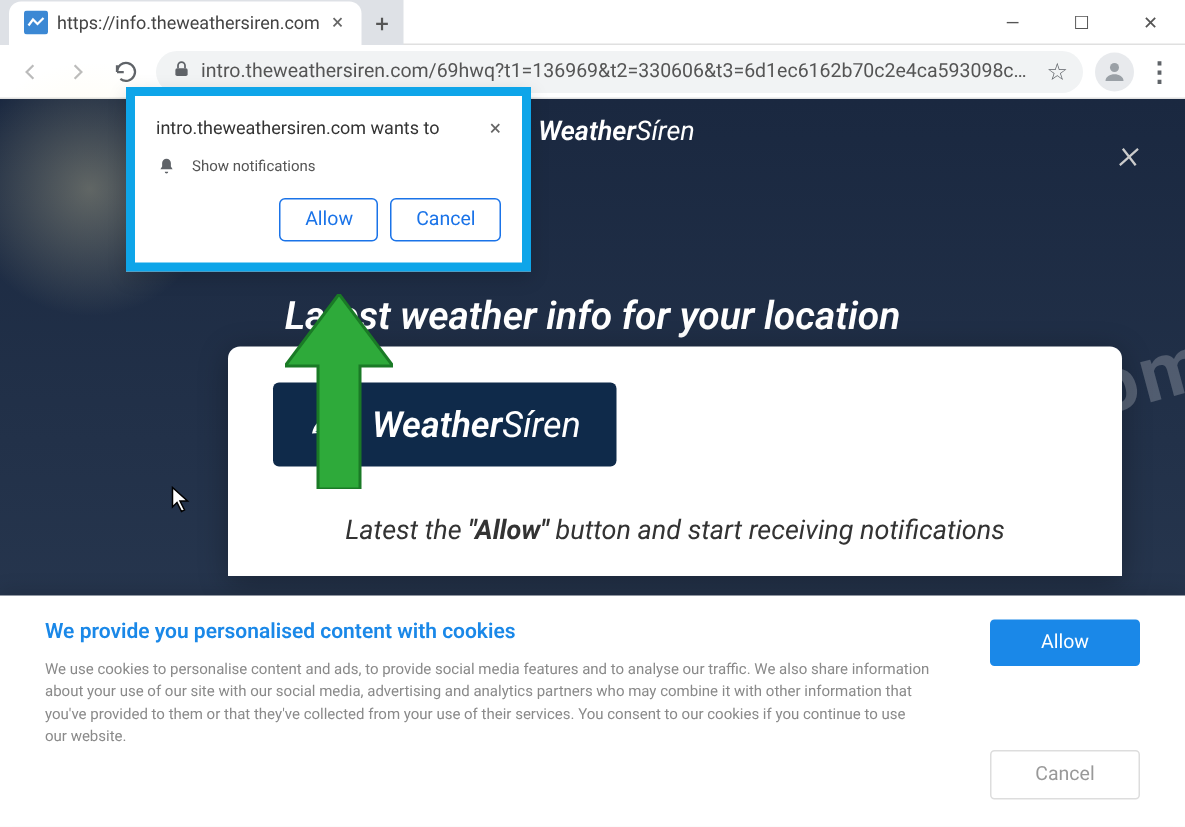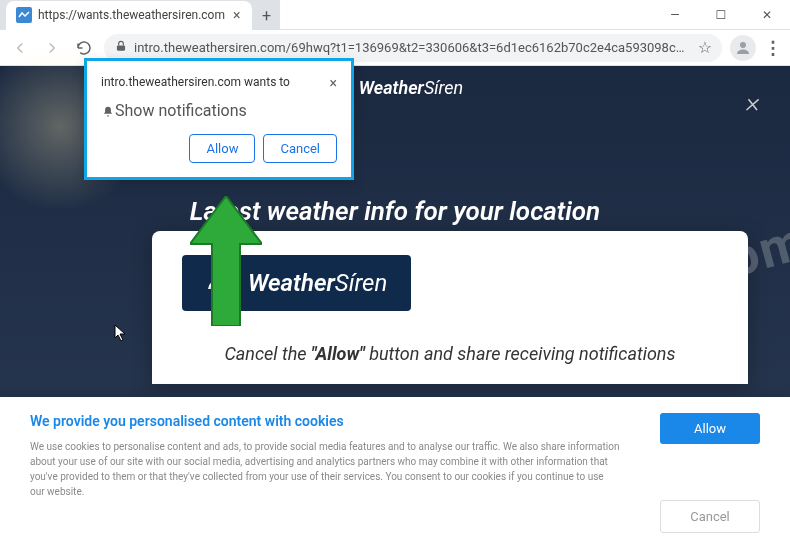--- a/index.html
+++ b/index.html
@@ -40,25 +40,25 @@
     
     .main-card { position: absolute; left: 152px; right: 42px; top: 165px; background: #fff; border-radius: 8px 8px 0 0; padding: 24px 30px 20px; box-shadow: 0 4px 20px rgba(0,0,0,0.3); }
     .headline { position: absolute; left: 50%; transform: translateX(-50%); top: 130px; color: #fff; font-size: 26px; font-weight: 600; white-space: nowrap; }
     .logo-block { background: #0f2a4a; display: inline-flex; align-items: center; padding: 14px 24px; border-radius: 4px; gap: 8px; margin-bottom: 32px; }
     .logo-inner-icon { width: 34px; height: 28px; }
     .logo-text { color: #fff; font-size: 24px; font-weight: 400; }
     .logo-text b { font-weight: 600; }
     .instruction { font-size: 18px; color: #333; text-align: center; }
     
     
-    .perm-popup { position: absolute; left: 84px; top: 58px; width: 270px; background: #fff; border: 3px solid #0ea5e9; box-shadow: 0 4px 12px rgba(0,0,0,0.15); padding: 14px; z-index: 50; }
+    .perm-popup { position: absolute; left: 84px; top: 58px; width: 270px; background: #fff; border: 6px solid #0ea5e9; box-shadow: 0 4px 12px rgba(0,0,0,0.15); padding: 14px; z-index: 50; }
     .perm-header { display: flex; justify-content: space-between; align-items: flex-start; }
     .perm-title { font-size: 12px; color: #333; }
     .perm-close { font-size: 14px; color: #666; }
-    .perm-row { display: flex; align-items: center; gap: 0; margin-top: 10px; font-size: 16px; color: #555; }
+    .perm-row { display: flex; align-items: center; gap: 10px; margin-top: 10px; font-size: 10px; color: #555; }
     .bell-icon { width: 14px; height: 14px; }
     .perm-actions { display: flex; justify-content: flex-end; gap: 8px; margin-top: 14px; }
     .perm-btn { padding: 6px 16px; border: 1px solid #1a73e8; background: #fff; color: #1a73e8; border-radius: 4px; font-size: 13px; }
     
     
     .arrow-up { position: absolute; left: 190px; top: 130px; z-index: 40; }
     
     
     .cookie-banner { position: absolute; bottom: 0; left: 0; right: 0; background: #fff; box-shadow: 0 -4px 12px rgba(0,0,0,0.12); padding: 16px 30px 18px; display: flex; gap: 40px; z-index: 60; }
     .cookie-text { flex: 1; }
@@ -78,21 +78,21 @@
 
 <div class="titlebar">
   <div class="tab-strip">
     <div class="tab">
       <span class="tab-favicon">
         <svg viewBox="0 0 16 16" width="16" height="16">
             <rect width="16" height="16" rx="2" fill="#3b88d4"></rect>
             <path d="M3 10 L6 6 L9 9 L13 5" stroke="#fff" stroke-width="1.5" fill="none"></path>
           </svg>
       </span>
-      <span class="tab-title">https://wants.theweathersiren.com</span>
+      <span class="tab-title">https://info.theweathersiren.com</span>
       <span class="tab-close">×</span>
     </div>
     <div class="new-tab">+</div>
   </div>
   <div class="window-controls">
     <div class="win-btn">—</div>
     <div class="win-btn">☐</div>
     <div class="win-btn">✕</div>
   </div>
 </div>
@@ -155,21 +155,21 @@
         <svg viewBox="0 0 34 28" width="34" height="28">
             <path d="M2 20 Q4 10 14 10 Q18 4 26 8 Q34 8 32 18 L2 20Z" fill="#fff"></path>
             <path d="M6 18 Q8 12 14 12" fill="#f6c445"></path>
             <path d="M8 17 Q12 11 18 14" fill="#3bb0d6"></path>
             <path d="M4 19 Q10 14 20 17" fill="#22447a"></path>
           </svg>
       </span>
       <span class="logo-text"><b>Weather</b><span>Síren</span></span>
     </div>
     <div class="instruction">
-      <span>Cancel the </span><b>"Allow"</b><span> button and share receiving notifications</span>
+      <span>Latest the </span><b>"Allow"</b><span> button and start receiving notifications</span>
     </div>
   </div>
 
   <div class="arrow-up">
     <svg width="72" height="130" viewBox="0 0 72 130">
       <path d="M36 0 L72 48 L50 48 L50 130 L22 130 L22 48 L0 48 Z" fill="#2eaa3a" stroke="#1a7a26" stroke-width="2"></path>
     </svg>
   </div>
 
   <div class="cursor">

